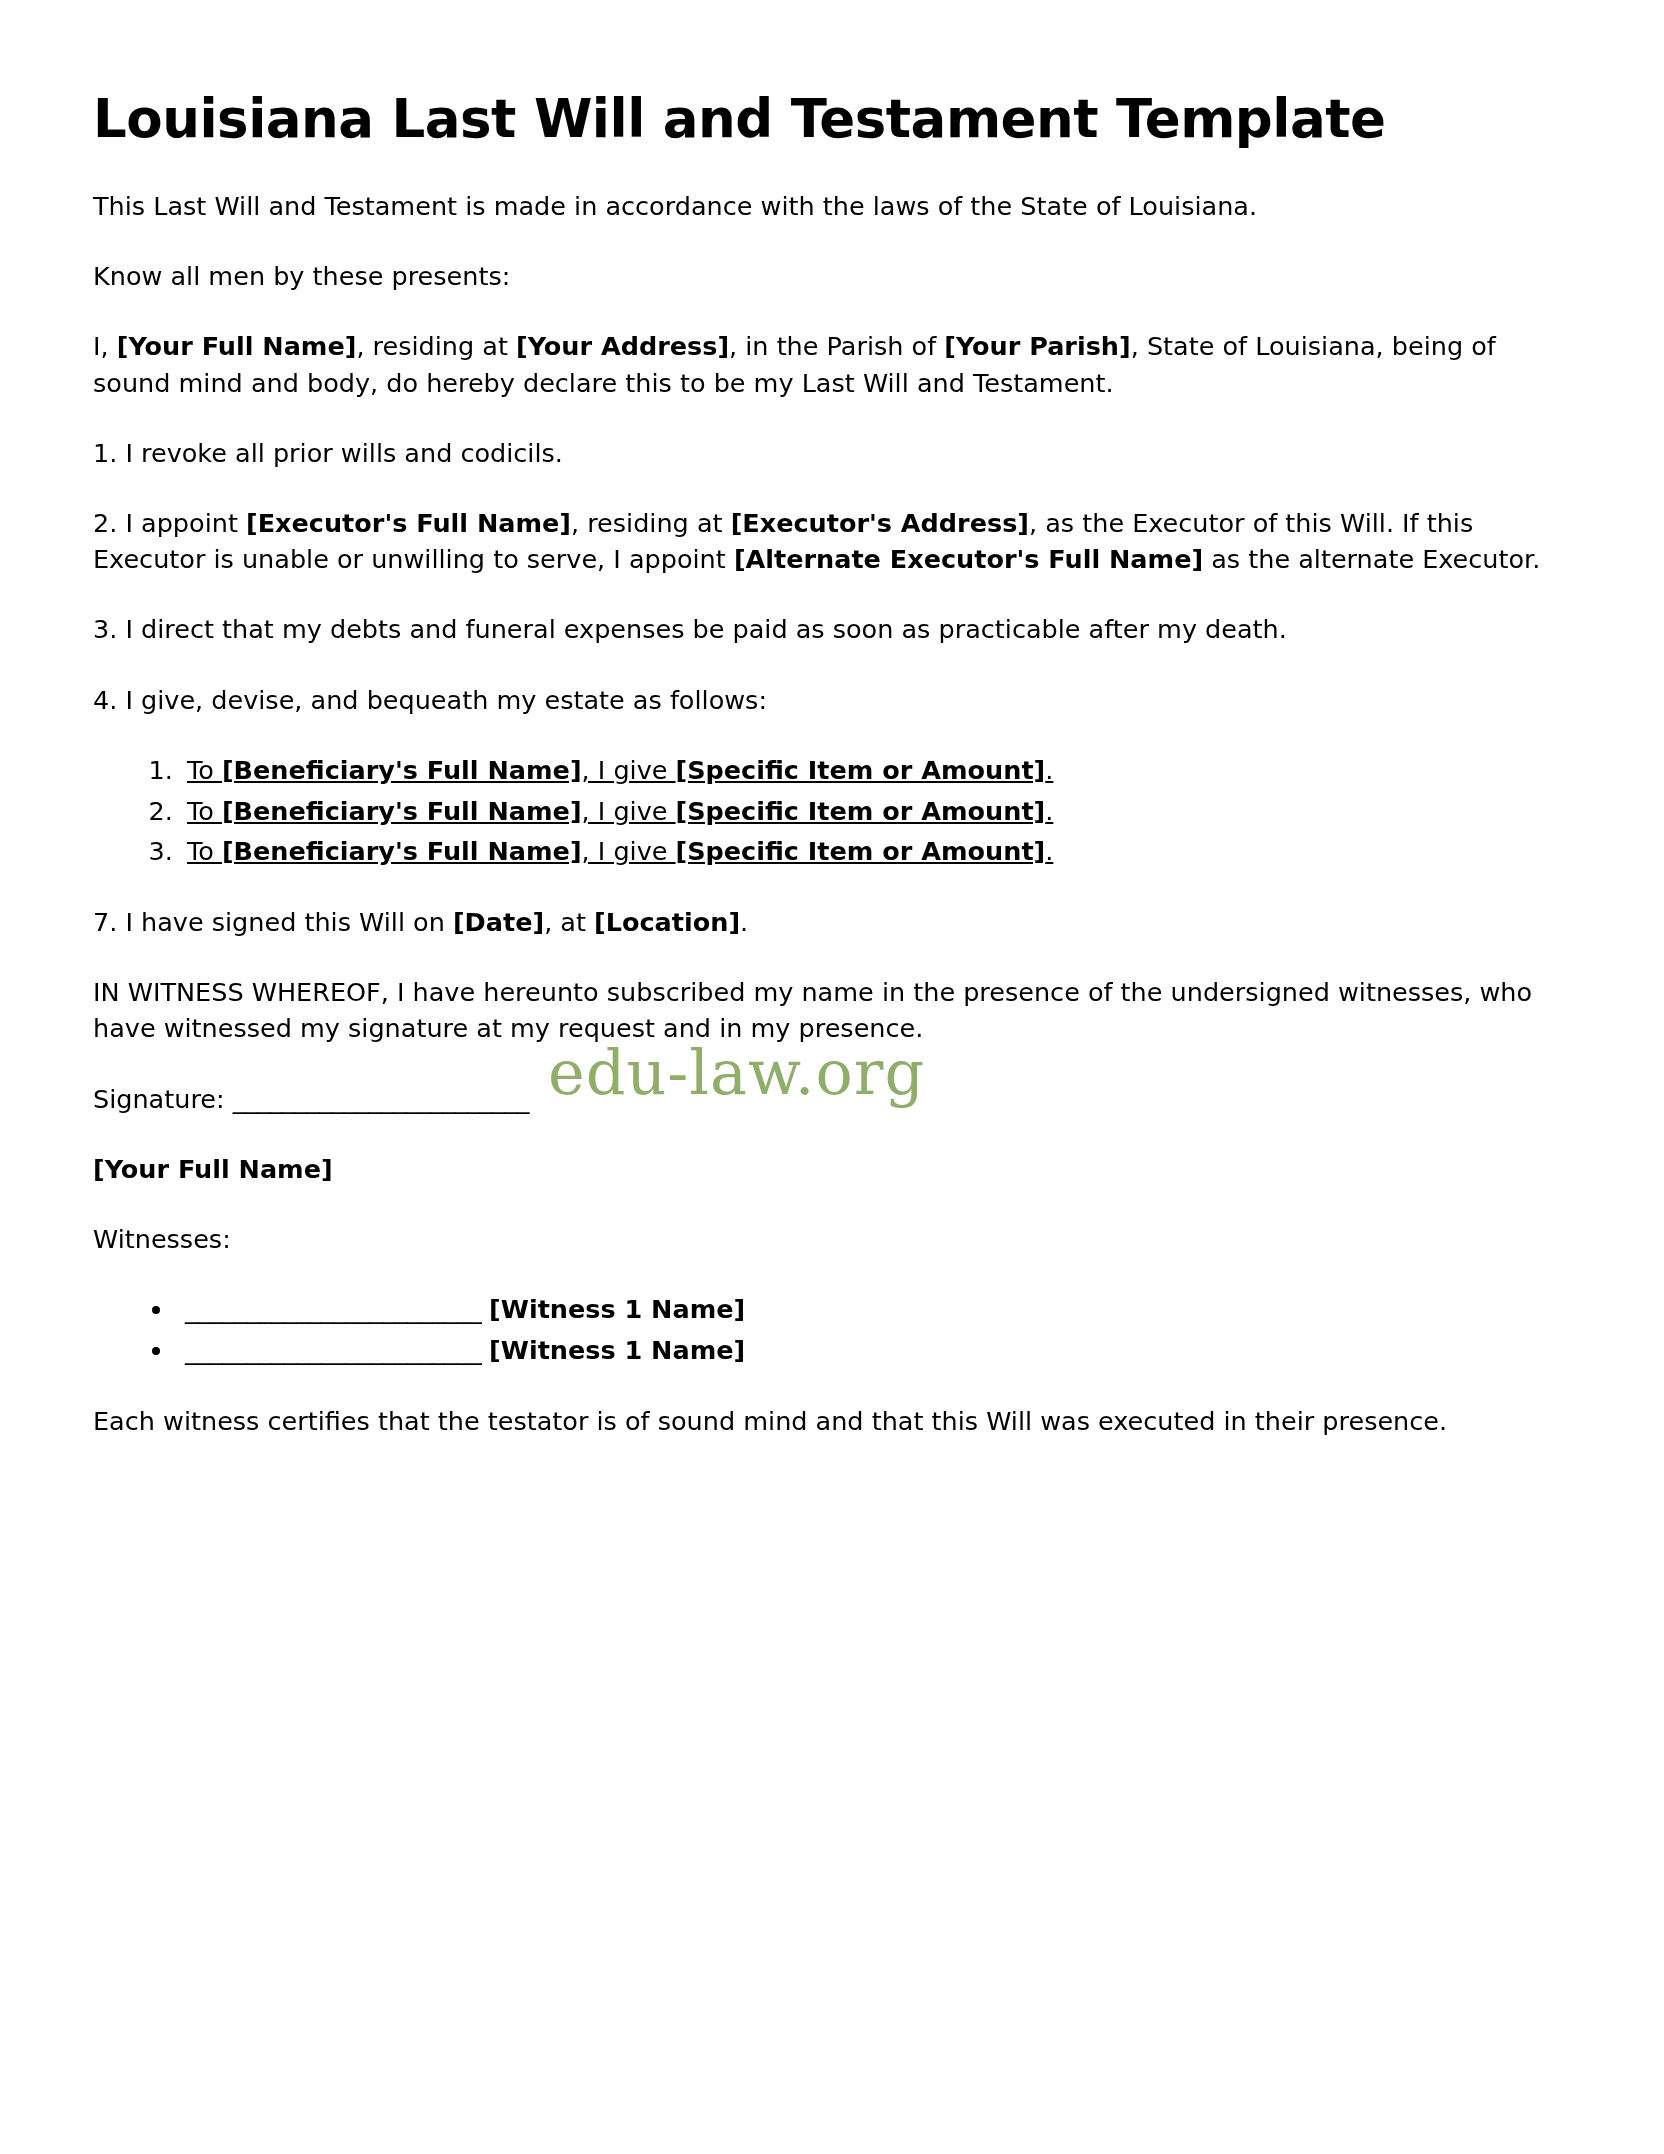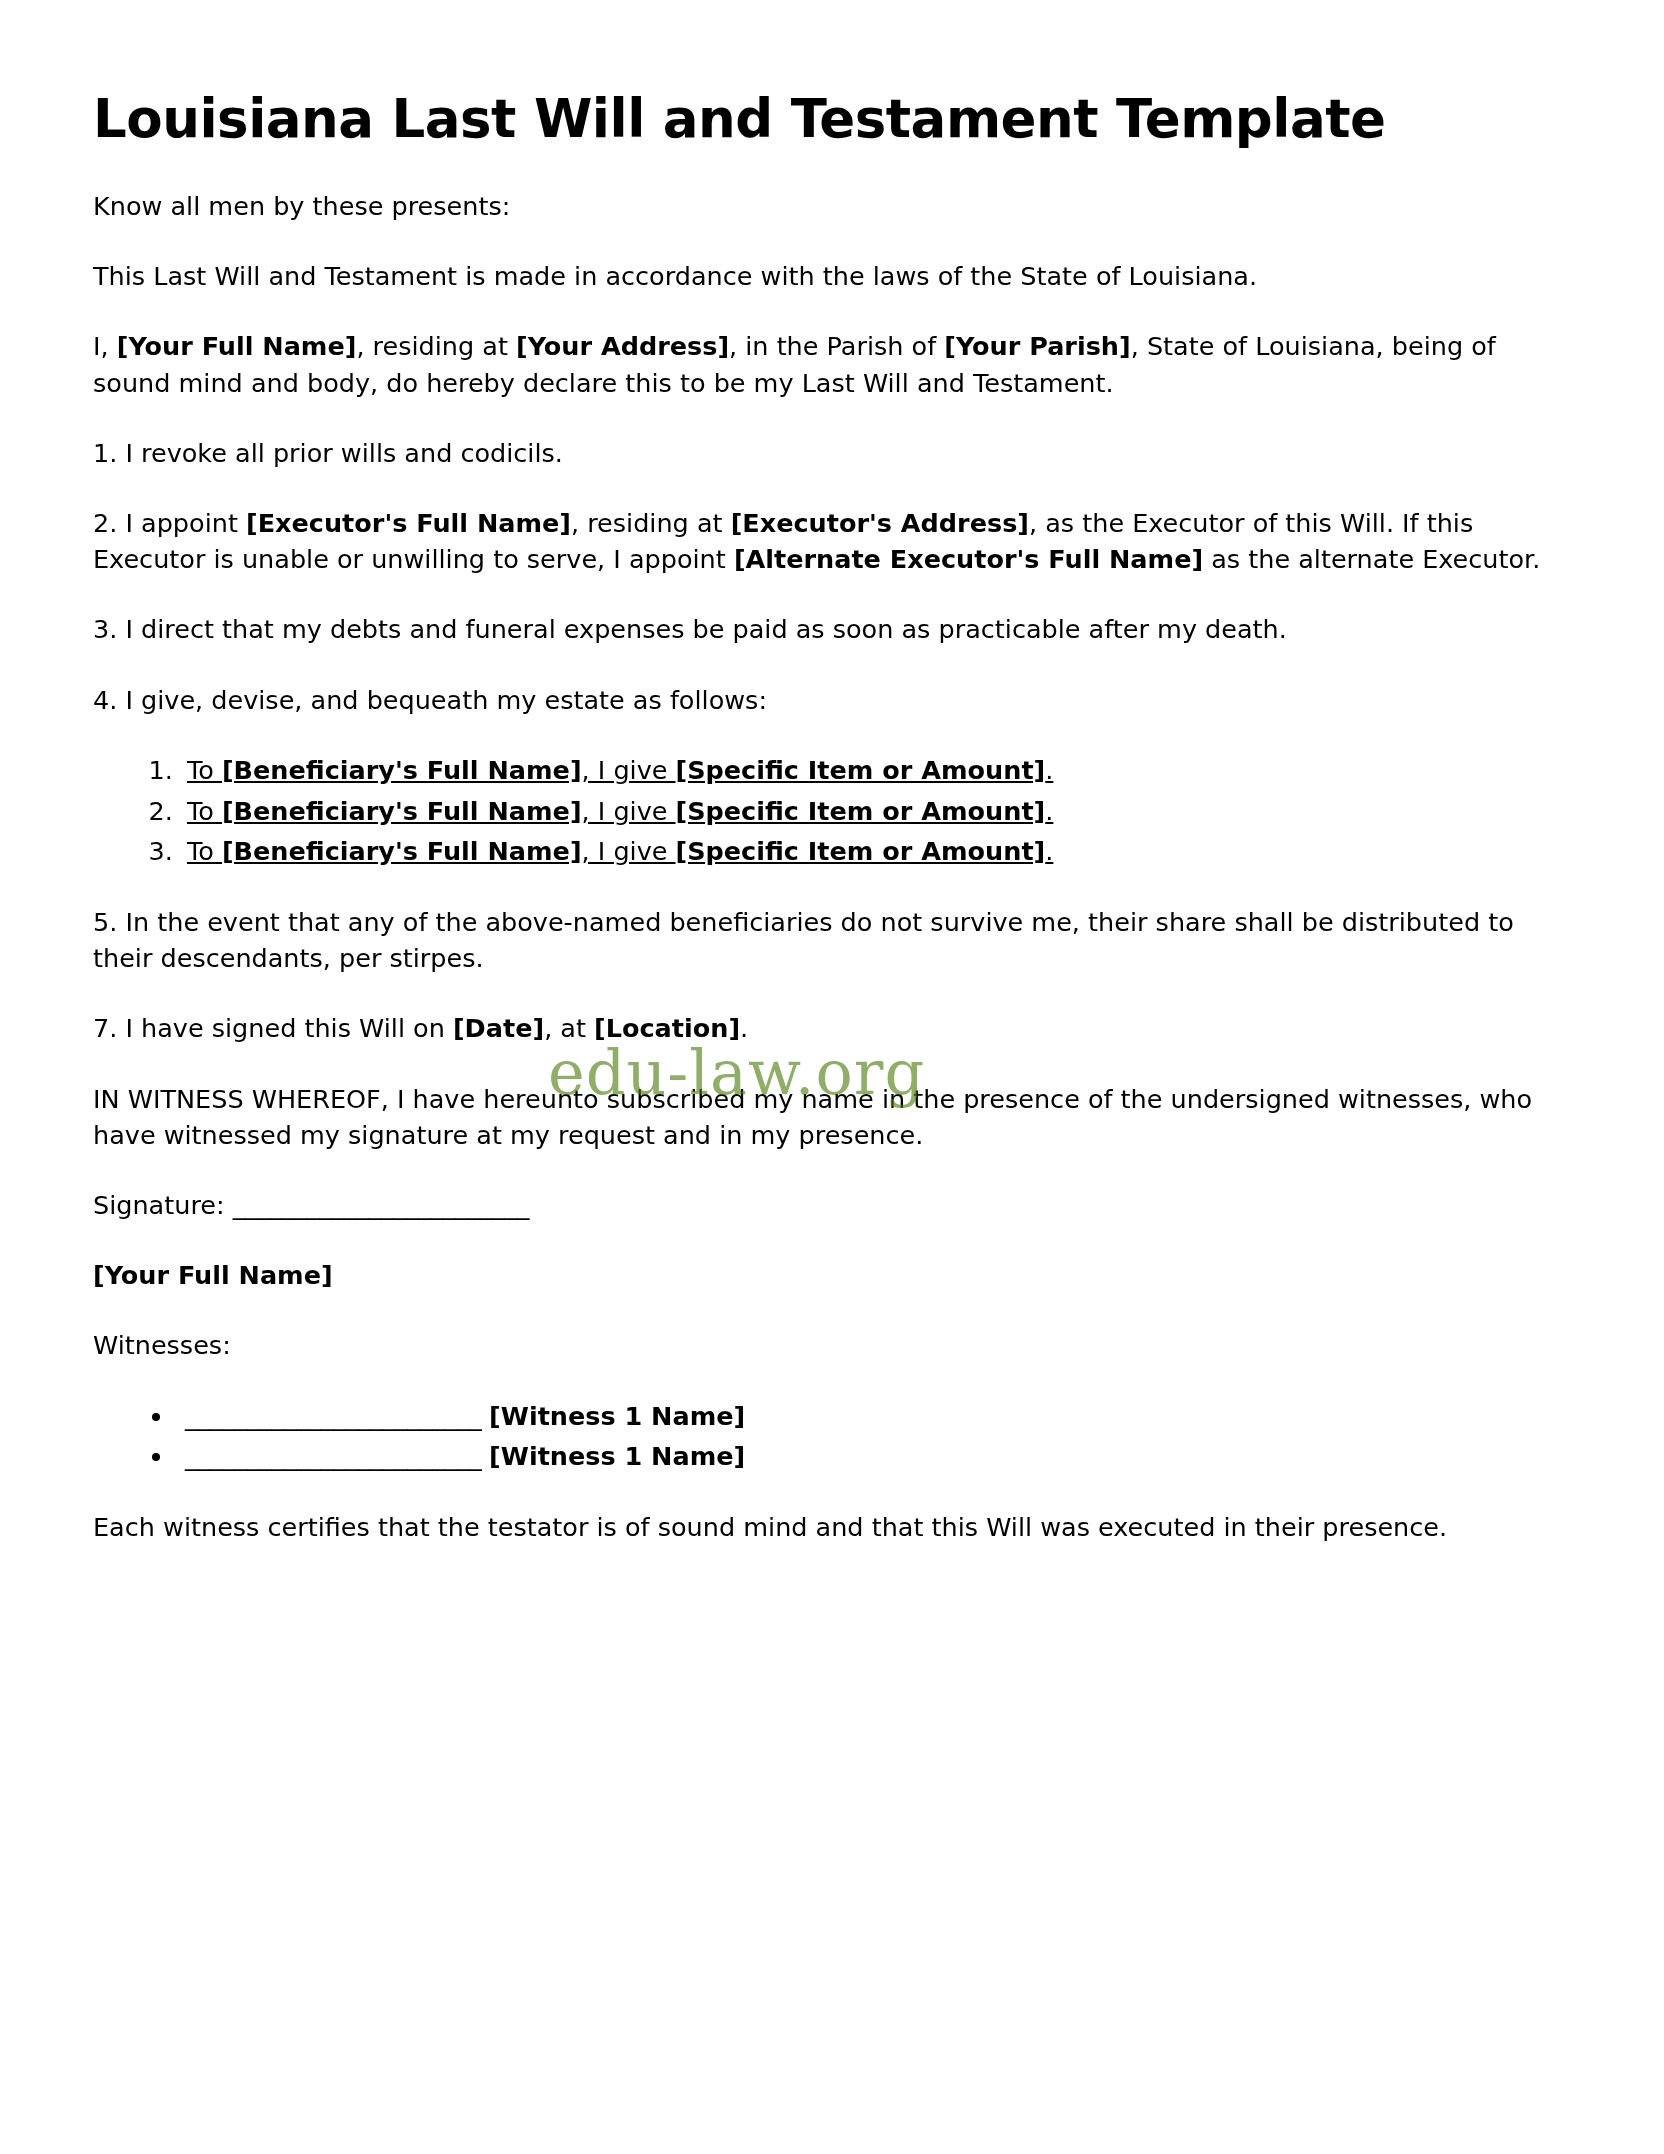--- a/index.html
+++ b/index.html
@@ -88,41 +88,40 @@
     user-select: none;
   }
 </style>
 </head>
 <body>
 
 <div class="page">
 
   <h1 class="doc-title">Louisiana Last Will and Testament Template</h1>
 
+  <p class="para">This Last Will and Testament is made in accordance with the laws of the State of Louisiana.</p>
+
   <p class="para">Know all men by these presents:</p>
-
-  <p class="para">This Last Will and Testament is made in accordance with the laws of the State of Louisiana.</p>
 
   <p class="para"><span>I, </span><b>[Your Full Name]</b><span>, residing at </span><b>[Your Address]</b><span>, in the Parish of </span><b>[Your Parish]</b><span>, State of Louisiana, being of sound mind and body, do hereby declare this to be my Last Will and Testament.</span></p>
 
   <p class="para">1. I revoke all prior wills and codicils.</p>
 
   <p class="para"><span>2. I appoint </span><b>[Executor's Full Name]</b><span>, residing at </span><b>[Executor's Address]</b><span>, as the Executor of this Will. If this Executor is unable or unwilling to serve, I appoint </span><b>[Alternate Executor's Full Name]</b><span> as the alternate Executor.</span></p>
 
   <p class="para">3. I direct that my debts and funeral expenses be paid as soon as practicable after my death.</p>
 
   <p class="para">4. I give, devise, and bequeath my estate as follows:</p>
 
   <ol class="sub-list">
     <li><span>To </span><b>[Beneficiary's Full Name]</b><span>, I give </span><b>[Specific Item or Amount]</b><span>.</span></li>
     <li><span>To </span><b>[Beneficiary's Full Name]</b><span>, I give </span><b>[Specific Item or Amount]</b><span>.</span></li>
     <li><span>To </span><b>[Beneficiary's Full Name]</b><span>, I give </span><b>[Specific Item or Amount]</b><span>.</span></li>
   </ol>
 
-  <p class="para">5. In the event that any of the above-named beneficiaries do not survive me, their share shall be distributed to their descendants, per stirpes.</p>
 
 
   <p class="para"><span>7. I have signed this Will on </span><b>[Date]</b><span>, at </span><b>[Location]</b><span>.</span></p>
 
   <p class="para">IN WITNESS WHEREOF, I have hereunto subscribed my name in the presence of the undersigned witnesses, who have witnessed my signature at my request and in my presence.</p>
 
   <p class="para"><span>Signature: </span><span class="sig-line">________________________</span></p>
 
   <p class="para"><b>[Your Full Name]</b></p>
 

